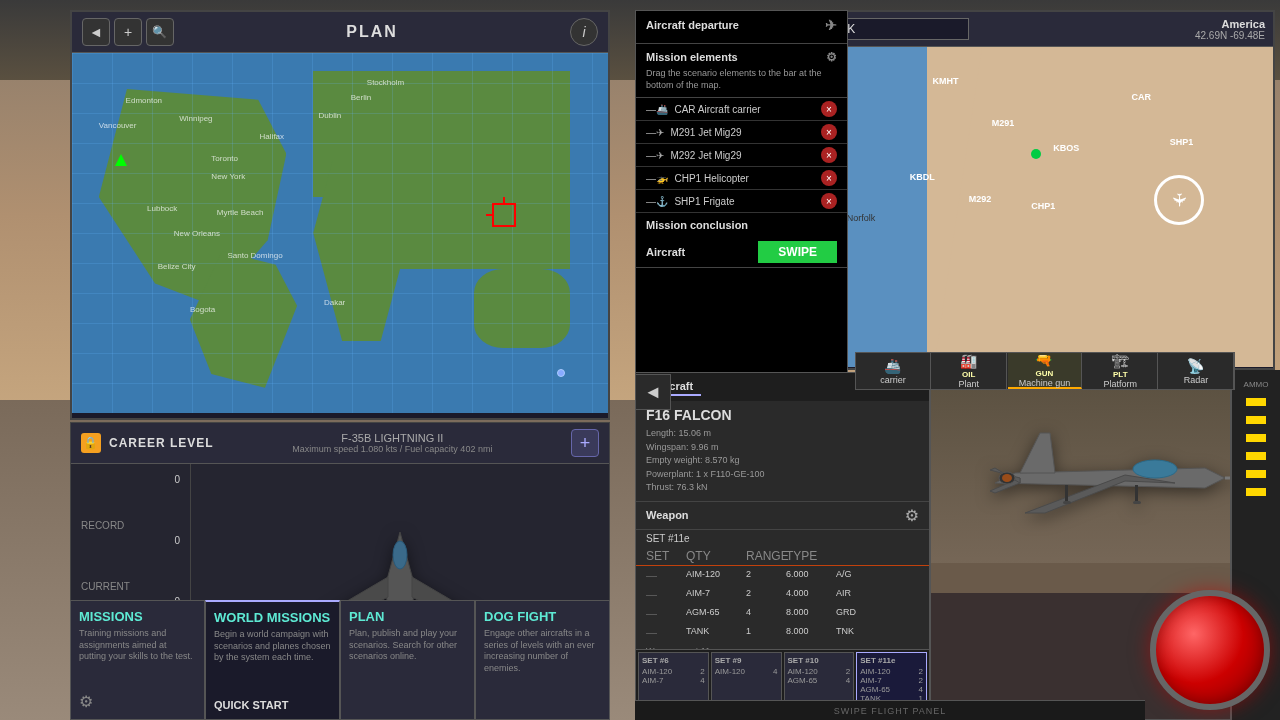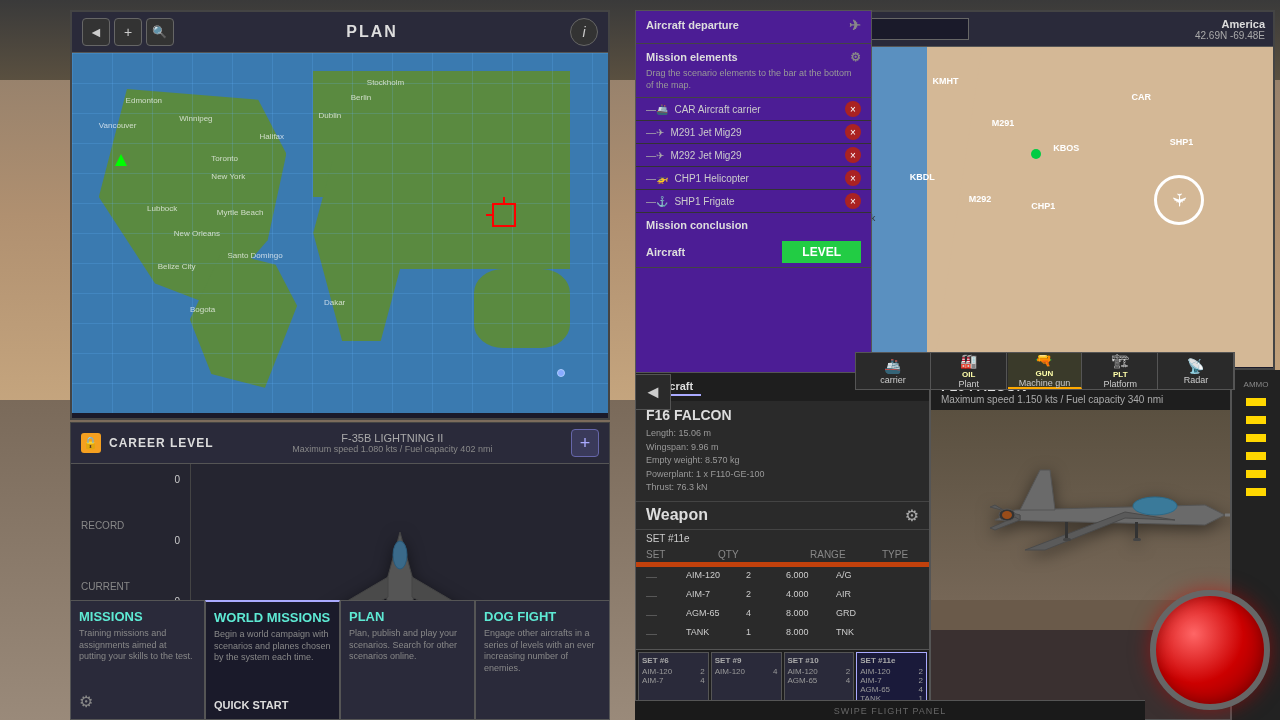--- a/index.html
+++ b/index.html
@@ -352,23 +352,23 @@
       left: 8px;
       color: #888;
       font-size: 16px;
     }
 
     
     .mission-panel {
       position: absolute;
       top: 10px;
       left: 635px;
-      width: 237px;
+      width: 213px;
       height: 410px;
-      background: #4c1d95;
+      background: #000000;
       border: 1px solid #555;
       z-index: 10;
     }
     .mission-section {
       border-bottom: 1px solid #444;
       padding: 6px 10px;
     }
     .mission-section-title {
       font-size: 11px;
       font-weight: bold;
@@ -600,37 +600,36 @@
       border-bottom: 1px solid #444;
     }
     .weapon-header {
       display: flex;
       align-items: center;
       justify-content: space-between;
       padding: 4px 10px;
       border-bottom: 1px solid #444;
     }
     .weapon-title {
-      font-size: 16px;
+      font-size: 11px;
       font-weight: bold;
       color: #ddd;
     }
     .weapon-set-label {
       font-size: 10px;
       color: #ccc;
       padding: 3px 10px;
     }
     .weapon-table-header {
       display: grid;
       grid-template-columns: 40px 60px 40px 50px 40px;
       padding: 2px 10px;
-      font-size: 10px;
+      font-size: 12px;
       color: #888;
-      border-bottom: 5px solid #c2410c;
-      gap: 32px;
+      border-bottom: 1px solid #c2410c;
     }
     .weapon-row {
       display: grid;
       grid-template-columns: 40px 60px 40px 50px 40px;
       padding: 3px 10px;
       font-size: 9px;
       color: #ccc;
       border-bottom: 1px solid #2a2a2a;
     }
     .weapon-row-dash {
@@ -1068,21 +1067,21 @@
       <span>SHP1 Frigate</span>
     </div>
     <div class="remove-btn">×</div>
   </div>
 
   <div class="mission-conclusion-row">
     <div class="mission-conclusion-label">Mission conclusion</div>
   </div>
   <div style="display:flex;align-items:center;justify-content:space-between;padding:4px 10px;border-bottom:1px solid #444;">
     <div style="font-size:11px;font-weight:bold;color:#ddd;">Aircraft</div>
-    <button class="save-btn">LEVEL</button>
+    <button class="save-btn">SWIPE</button>
   </div>
 </div>
 
 <div class="weapon-toolbar">
   <div class="weapon-toolbar-item">
     <span class="wt-icon">🚢</span>
     <span>carrier</span>
   </div>
   <div class="weapon-toolbar-item">
     <span class="wt-icon">🏭</span>
@@ -1206,24 +1205,20 @@
         </div>
       <div class="ws-item">
           <span>TANK</span>
           <span>1</span>
         </div>
     </div>
   </div>
 </div>
 
 <div class="f16-panel">
-  <div class="f16-title-bar">
-    <div class="f16-title">F16 FALCON</div>
-    <div class="f16-subtitle">Maximum speed 1.150 kts / Fuel capacity 340 nmi</div>
-  </div>
   <div class="f16-preview-area">
     <div class="f16-floor-line"></div>
 
     <svg class="f16-svg" width="280" height="160" viewBox="0 0 280 160">
 
       <polygon points="240,65 260,75 240,85 30,80 50,70" fill="#6a6a6a" stroke="#555" stroke-width="1"></polygon>
 
       <polygon points="260,75 280,75 260,75" fill="#777"></polygon>
       <line x1="260" y1="75" x2="285" y2="75" stroke="#777" stroke-width="3"></line>
 

